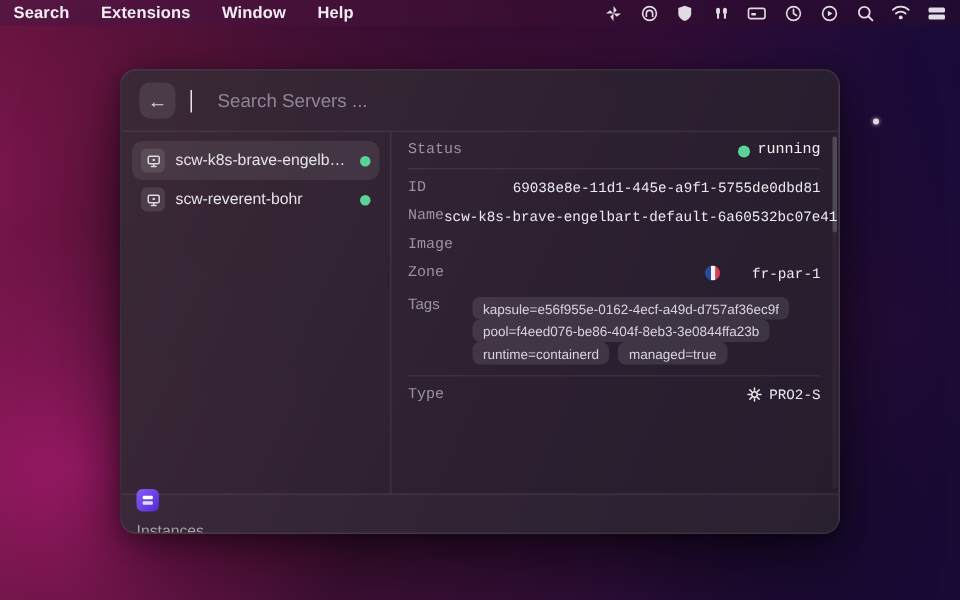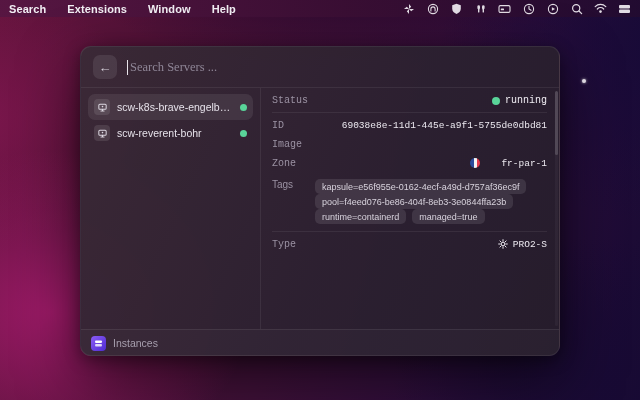--- a/index.html
+++ b/index.html
@@ -38,22 +38,22 @@
     border:1px solid rgba(255,255,255,.08);
     box-shadow:0 24px 60px rgba(0,0,0,.55), 0 4px 16px rgba(0,0,0,.4); }
 
   
   .searchbar { height:41px; display:flex; align-items:center; padding:0 12px;
     border-bottom:1px solid rgba(255,255,255,.07); }
   .back-btn { width:24px; height:24px; border-radius:7px; border:none; cursor:pointer;
     background:rgba(255,255,255,.09); color:#d8d3dc; font-size:13px; line-height:1;
     display:flex; align-items:center; justify-content:center; flex:0 0 auto; }
   .caret { width:1px; height:15px; background:#e8e4ea; margin-left:10px; }
-  .search-input { flex:1; margin-left:2px; background:transparent; border:none; outline:none;
-    color:#fff; font-size:12.5px; font-family:Liberation Serif, serif; }
+  .search-input { flex:1; margin-left:17px; background:transparent; border:none; outline:none;
+    color:#fff; font-size:12.5px; font-family:Liberation Sans, sans-serif; }
   .search-input::placeholder { color:#8f8697; }
 
   
   .body { display:flex; height:241px; position:relative; }
 
   .list { width:180px; padding:6px 7px; border-right:1px solid rgba(255,255,255,.07); }
   .list-item { display:flex; align-items:center; gap:7px; height:26px; padding:0 6px;
     border-radius:7px; cursor:pointer; }
   .list-item.selected { background:rgba(255,255,255,.08); }
   .li-iconbox { width:16px; height:16px; border-radius:4px; background:rgba(255,255,255,.1);
@@ -86,21 +86,21 @@
 
   .scrollbar { position:absolute; right:1px; top:3px; bottom:3px; width:3px;
     background:rgba(255,255,255,.04); border-radius:2px; }
   .scroll-thumb { position:absolute; top:0; width:3px; height:64px;
     background:rgba(255,255,255,.16); border-radius:2px; }
 
   
   .footer { height:27px; border-top:1px solid rgba(255,255,255,.08);
     background:rgba(255,255,255,.02);
     display:flex; align-items:center; justify-content:space-between; padding:0 10px; }
-  .f-left { display:flex; align-items:center; gap:7px; }
+  .f-left { display:flex; gap:7px;flex-direction:column; }
   .f-appicon { width:15px; height:15px; border-radius:4px;
     background:linear-gradient(135deg,#8b5cf6,#4f2bd0);
     display:flex; align-items:center; justify-content:center; }
   .f-label { color:#a79fae; font-size:10.5px; }
   .f-right { display:flex; align-items:center; gap:7px; }
   .f-action { color:#ece9f0; font-size:10.5px; font-weight:600; cursor:pointer; }
   .f-action.dim { color:#a79fae; font-weight:400; }
   .kbd { background:rgba(255,255,255,.12); border-radius:4px; min-width:16px; height:16px;
     display:flex; align-items:center; justify-content:center; padding:0 4px;
     color:#cfc9d6; font-size:9.5px; }
@@ -228,20 +228,24 @@
             <span class="status-text">running</span>
           </span>
         </div>
         <div class="hdiv"></div>
 
         <div class="drow">
           <span class="dlabel">ID</span>
           <span class="dvalue">69038e8e-11d1-445e-a9f1-5755de0dbd81</span>
         </div>
         <div class="drow">
+          <span class="dlabel">Name</span>
+          <span class="dvalue">scw-k8s-brave-engelbart-default-6a60532bc07e41</span>
+        </div>
+        <div class="drow">
           <span class="dlabel">Image</span>
         </div>
         <div class="drow">
           <span class="dlabel">Zone</span>
           <span class="zone-val">
             <span class="flag">
               <span class="b"></span>
                 <span class="w"></span>
                 <span class="r"></span>
             </span>

